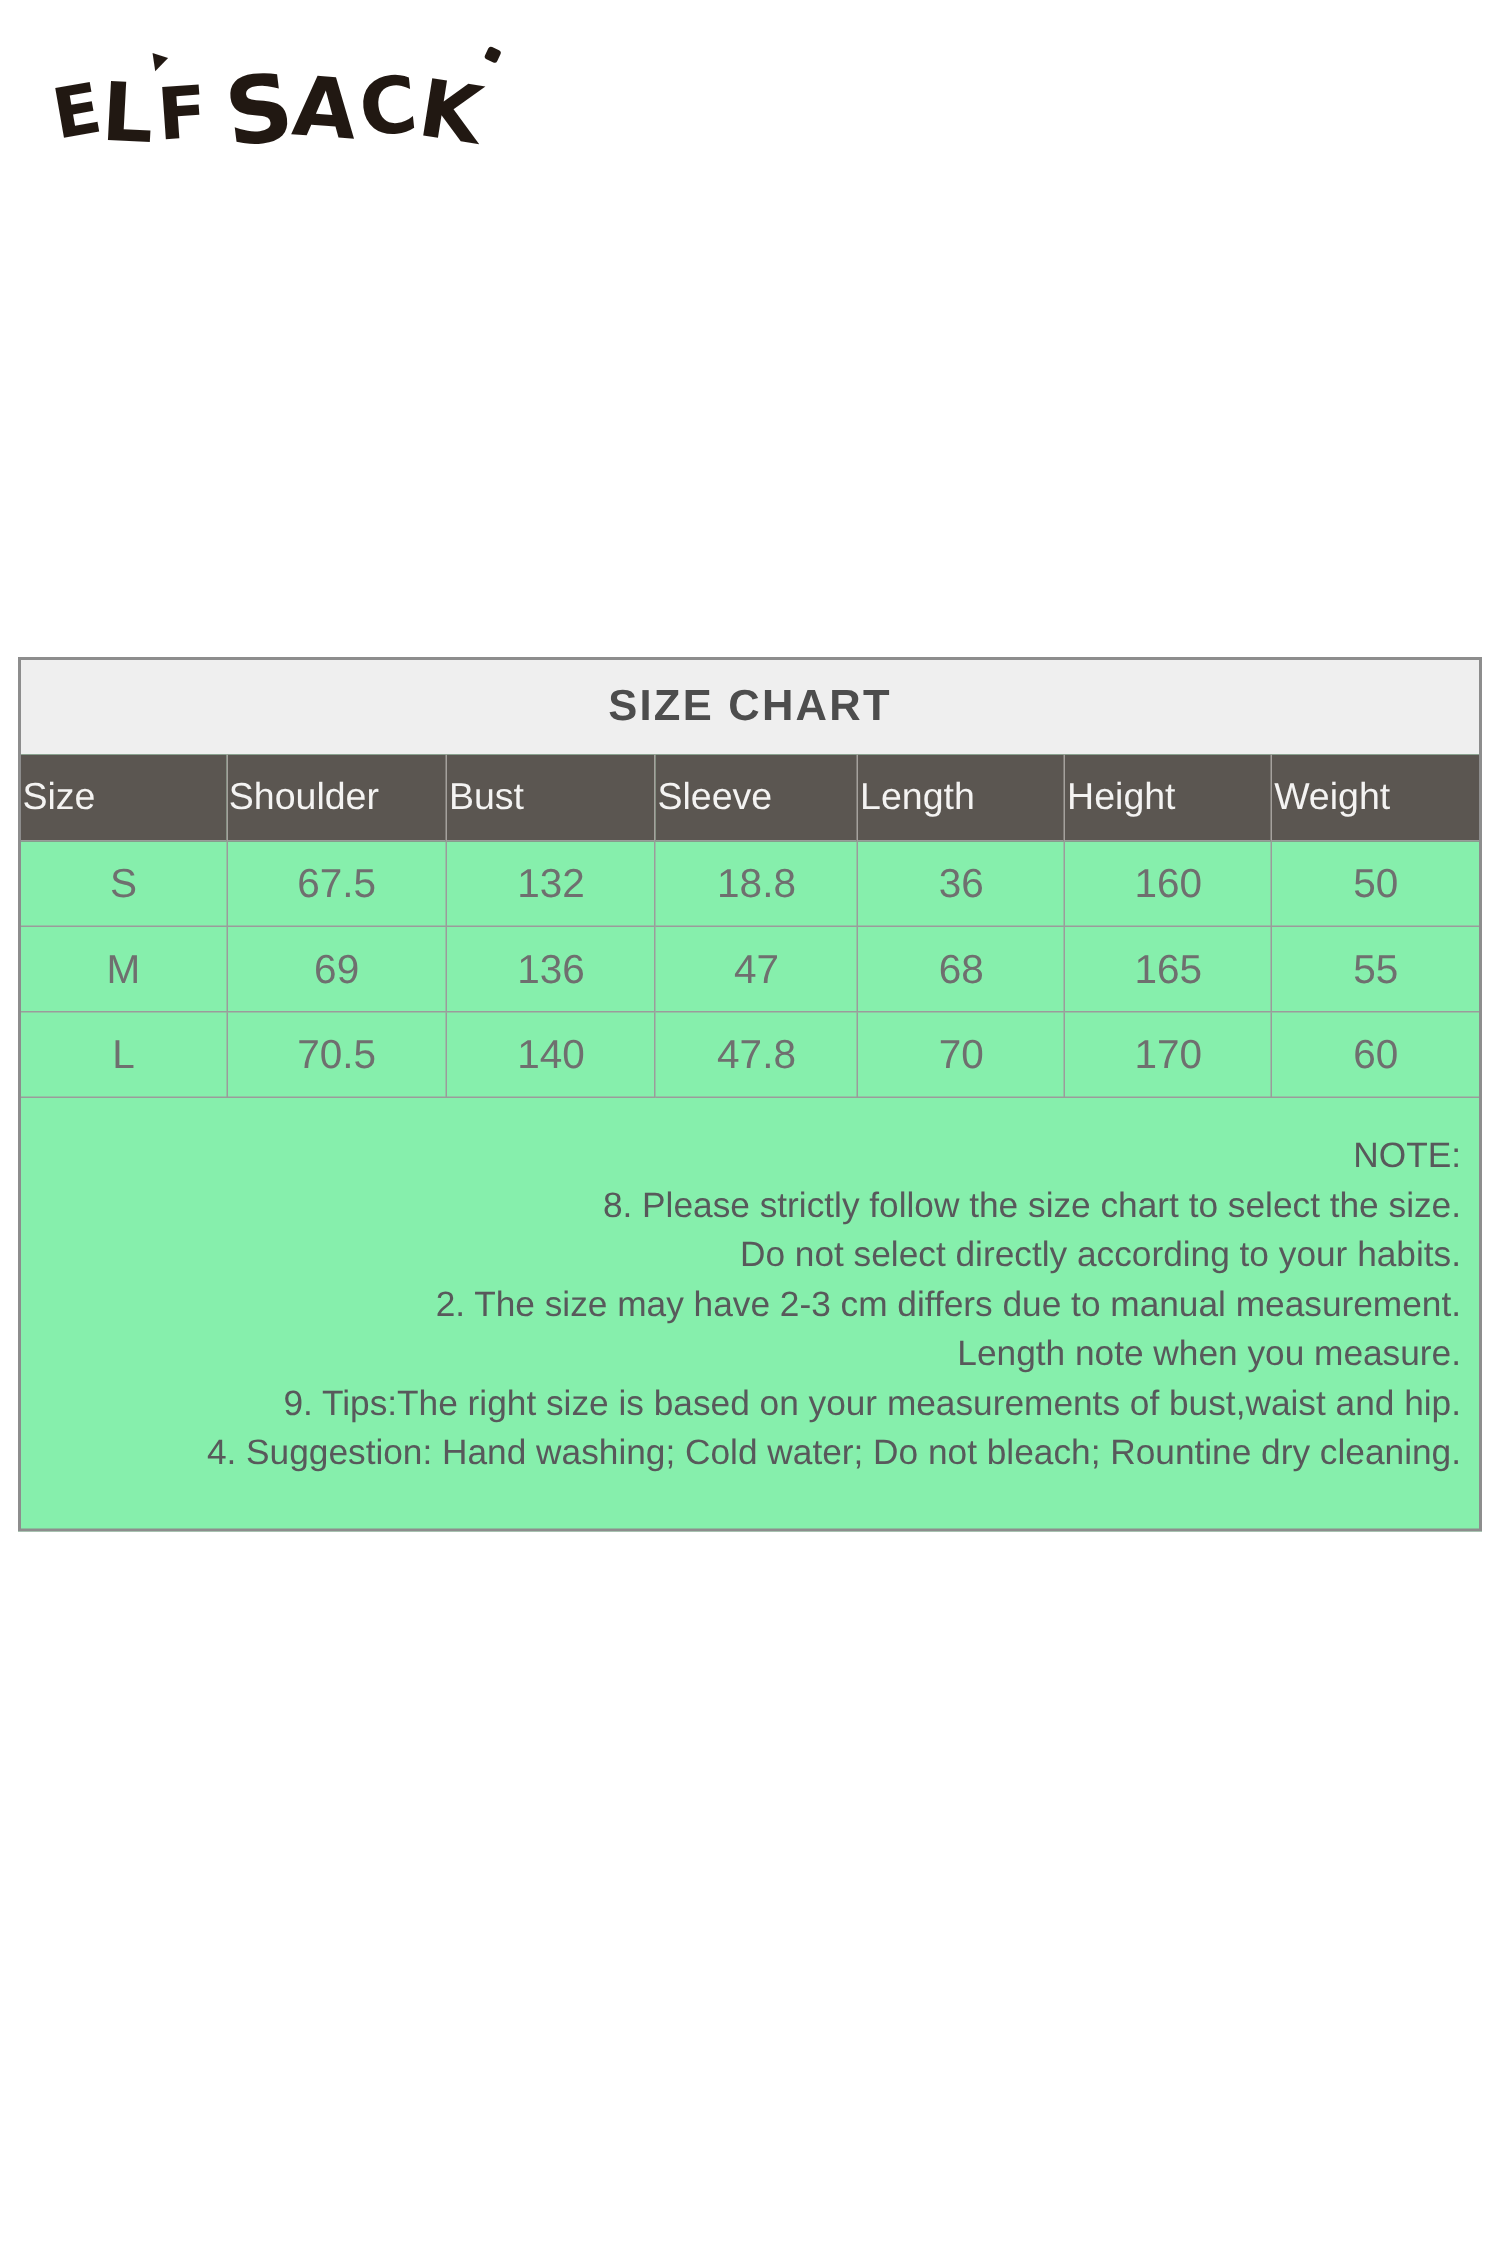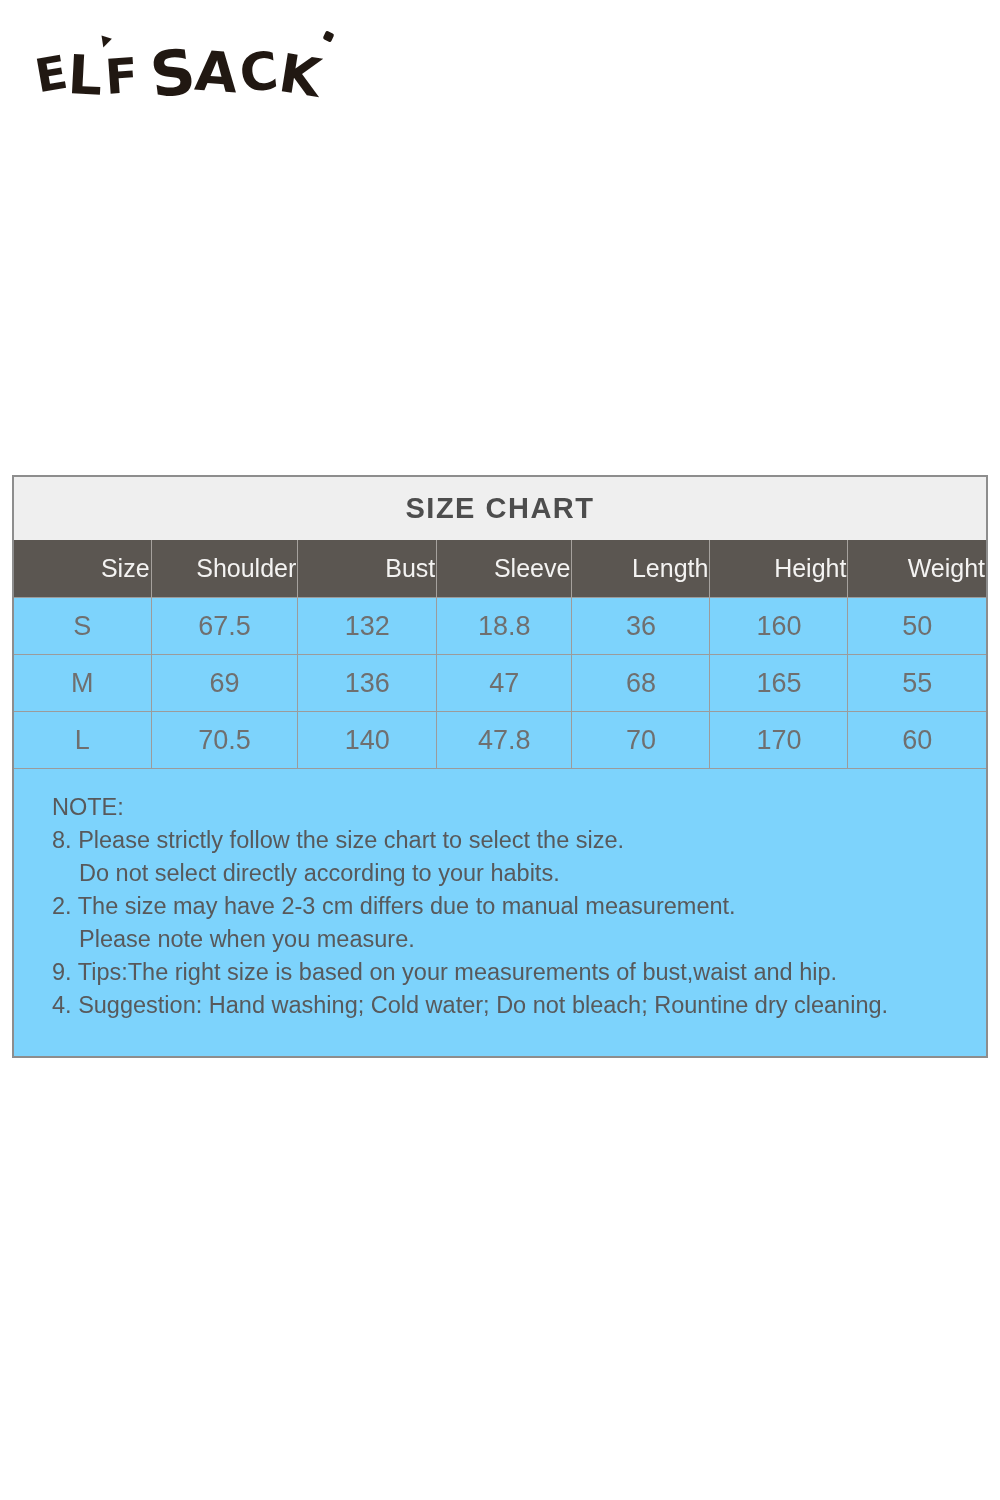--- a/index.html
+++ b/index.html
@@ -39,24 +39,24 @@
   .logo-mark-dot {
     position: absolute; right: -12px; top: -10px;
     width: 9px; height: 9px;
     background: #211812;
     border-radius: 2px;
     transform: rotate(25deg);
   }
 
   
   .panel {
-    position: absolute; left: 12px; top: 475px;
+    position: absolute; left: 12px; top: 438px;
     width: 972px;
     border: 2px solid #8d8d8d;
-    background: #7dd3fc;
+    background: #86efac;
     box-sizing: content-box;
   }
   .title-band {
     height: 63px;
     background: #efefef;
     display: flex; align-items: center; justify-content: center;
     font-size: 29px; font-weight: bold;
     color: #4d4d4d;
     letter-spacing: 1.5px;
   }
@@ -65,41 +65,42 @@
     border-collapse: collapse;
     table-layout: fixed;
   }
   .size-table thead th {
     background: #5b5651;
     color: #f4f3f2;
     font-weight: normal;
     font-size: 25px;
     height: 55px;
     border-left: 1px solid #a5a19d;
-    text-align: right;
+    text-align: left;
     vertical-align: middle;
   }
   .size-table thead th:first-child { border-left: none; }
   .size-table tbody td {
     height: 54px;
     text-align: center;
     vertical-align: middle;
     font-size: 27px;
     color: #6f6f6f;
     border: 1px solid #9b9b9b;
   }
   .size-table tbody tr td:first-child  { border-left: none; }
   .size-table tbody tr td:last-child   { border-right: none; }
 
   
   .note {
     padding: 22px 12px 34px 38px;
     color: #58595b;
     font-size: 23.5px;
     line-height: 33px;
+    text-align: right;
   }
   .note .note-heading { }
   .note .note-line { }
   .note .note-line.indent { padding-left: 27px; }
 </style>
 </head>
 <body>
 
 <div class="logo">
   <span class="logo-mark-check">▾</span>
@@ -167,18 +168,18 @@
         <td>60</td>
       </tr>
     </tbody>
   </table>
 
   <div class="note">
     <div class="note-heading">NOTE:</div>
     <div class="note-line">8. Please strictly follow the size chart to select the size.</div>
     <div class="note-line indent">Do not select directly according to your habits.</div>
     <div class="note-line">2. The size may have 2-3 cm differs due to manual measurement.</div>
-    <div class="note-line indent">Please note when you measure.</div>
+    <div class="note-line indent">Length note when you measure.</div>
     <div class="note-line">9. Tips:The right size is based on your measurements of bust,waist and hip.</div>
     <div class="note-line">4. Suggestion: Hand washing; Cold water; Do not bleach; Rountine dry cleaning.</div>
   </div>
 
 </div>
 
 </body></html>

